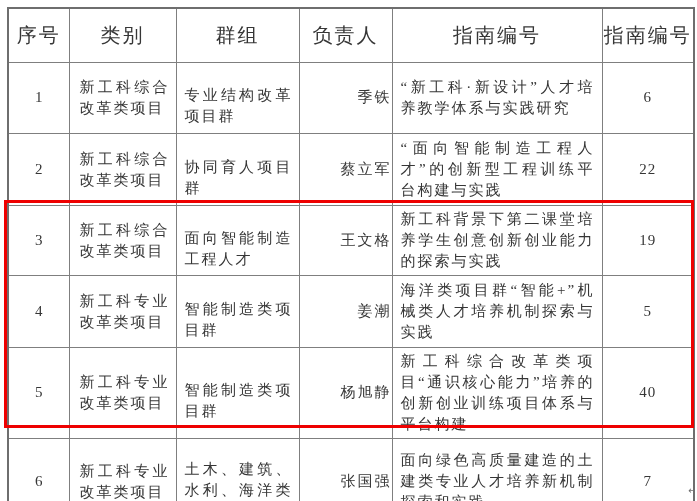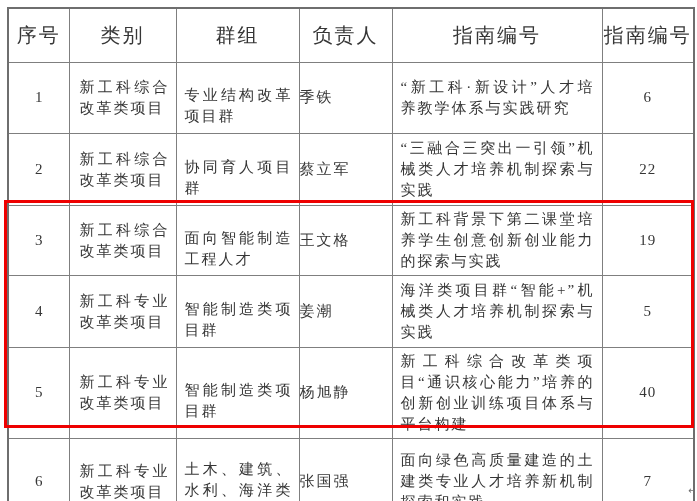--- a/index.html
+++ b/index.html
@@ -37,21 +37,21 @@
   tr.hdr       { height: 54px; }
   tr.r0        { height: 71px; }
   tr.r1        { height: 72px; }
   tr.r2        { height: 64px; }
   tr.r3        { height: 72px; }
   tr.r4        { height: 86px; }
   tr.r5        { height: 70px; }
   td.c-no      { text-align: center; letter-spacing: 0; }
   td.c-cat     { text-align: justify; padding: 4px 6px 3px 10px; margin-top: 32px; }
   td.c-grp     { text-align: justify; padding: 20px 6px 3px 8px; }
-  td.c-lead    { text-align: left; }
+  td.c-lead    { text-align: right; }
   td.c-proj    { text-align: justify; padding: 3px 7px 3px 8px; }
   td.c-guide   { text-align: center; letter-spacing: 1px; }
   .highlight-box {
     position: absolute;
     left: 4px; top: 200px;
     width: 690px; height: 228px;
     border: 3px solid #ee0000;
     pointer-events: none;
   }
   .para-mark {
@@ -92,21 +92,21 @@
       <td class="c-grp">专业结构改革项目群</td>
       <td class="c-lead">季铁</td>
       <td class="c-proj">“新工科·新设计”人才培养教学体系与实践研究</td>
       <td class="c-guide">6</td>
     </tr>
     <tr class="r1">
       <td class="c-no">2</td>
       <td class="c-cat">新工科综合改革类项目</td>
       <td class="c-grp">协同育人项目群</td>
       <td class="c-lead">蔡立军</td>
-      <td class="c-proj">“三融合三突出一引领”机械类人才培养机制探索与实践</td>
+      <td class="c-proj">“面向智能制造工程人才”的创新型工程训练平台构建与实践</td>
       <td class="c-guide">22</td>
     </tr>
     <tr class="r2">
       <td class="c-no">3</td>
       <td class="c-cat">新工科综合改革类项目</td>
       <td class="c-grp">面向智能制造工程人才</td>
       <td class="c-lead">王文格</td>
       <td class="c-proj">新工科背景下第二课堂培养学生创意创新创业能力的探索与实践</td>
       <td class="c-guide">19</td>
     </tr>

